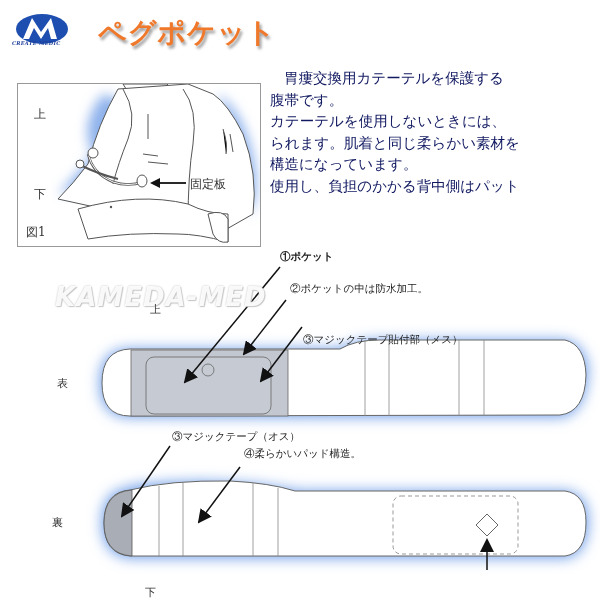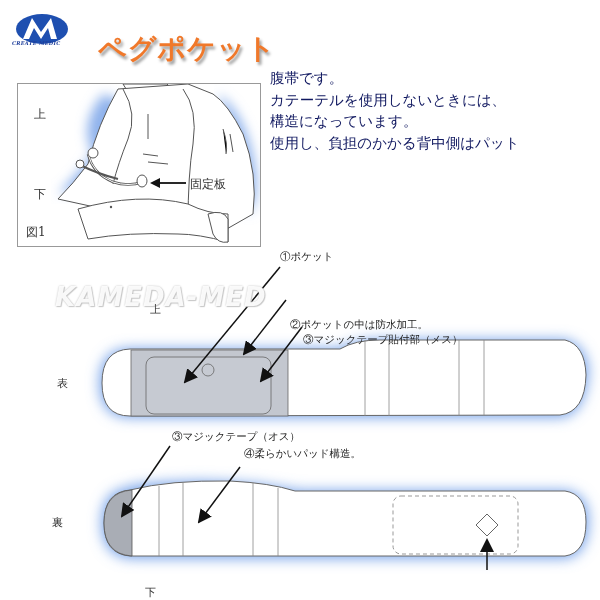--- a/index.html
+++ b/index.html
@@ -1,20 +1,20 @@
 <!DOCTYPE html>
 <html><head>
 <meta charset="utf-8">
 <style>
   html,body{margin:0;padding:0;background:#fff;}
   body{width:600px;height:600px;position:relative;overflow:hidden;font-family:"DejaVu Serif",serif;}
   .abs{position:absolute;}
   .logo{left:15px;top:12px;width:54px;height:40px;}
   .logo-sub{left:12px;top:40px;font-size:5px;color:#1e3e9a;font-style:italic;letter-spacing:0.3px;font-family:"DejaVu Serif",serif;font-weight:bold;}
-  .title{left:98px;top:30px;font-size:28px;font-weight:bold;color:#f0782a;font-family:Liberation Serif, serif;text-shadow:2px 3px 3px #9a9a9a;letter-spacing:1px;}
+  .title{left:98px;top:14px;font-size:28px;font-weight:bold;color:#f0782a;font-family:Liberation Serif, serif;text-shadow:2px 3px 3px #9a9a9a;letter-spacing:1px;}
   .fig1{left:17px;top:83px;width:242px;height:162px;border:1px solid #999;background:#fff;overflow:hidden;}
   .fig-label{font-size:12px;color:#333;font-family:"DejaVu Serif",serif;}
   .desc{left:270px;top:68px;width:325px;font-family:"DejaVu Sans",sans-serif;font-size:14.5px;line-height:21.5px;color:#101860;}
   .desc div{white-space:nowrap;}
   .callout{font-size:10.5px;color:#222;font-family:"DejaVu Serif",serif;white-space:nowrap;}
   .side-label{font-size:11px;color:#333;font-family:"DejaVu Serif",serif;}
   .watermark{left:55px;top:282px;font-size:26px;font-style:italic;font-family:"DejaVu Sans",sans-serif;font-weight:bold;color:rgba(255,255,255,0.9);text-shadow:0 0 2px #bbb,1px 1px 1px #ccc;letter-spacing:1px;}
 </style>
 </head>
 <body>
@@ -60,22 +60,24 @@
     <line x1="168" y1="99" x2="138" y2="99" stroke="#111" stroke-width="1.8"></line>
     <polygon points="132,99 142,94 142,104" fill="#111"></polygon>
   </svg>
   <div class="abs fig-label" style="left:16px;top:22px;">上</div>
   <div class="abs fig-label" style="left:16px;top:102px;">下</div>
   <div class="abs fig-label" style="left:172px;top:92px;font-size:12px;">固定板</div>
   <div class="abs fig-label" style="left:8px;top:140px;text-align:center;">図1</div>
 </div>
 
 <div class="abs desc">
+  <div style="padding-left:14px;">胃瘻交換用カテーテルを保護する</div>
   <div>腹帯です。</div>
   <div>カテーテルを使用しないときには、</div>
+  <div>られます。肌着と同じ柔らかい素材を</div>
   <div>構造になっています。</div>
   <div>使用し、負担のかかる背中側はパット</div>
 </div>
 
 <svg class="abs" style="left:0;top:240px;" width="600" height="360" viewBox="0 240 600 360">
   <defs>
     <filter id="glow" x="-10%" y="-40%" width="120%" height="180%">
       <feGaussianBlur stdDeviation="7"></feGaussianBlur>
     </filter>
     <marker id="ah" markerWidth="8" markerHeight="8" refX="6" refY="4" orient="auto" markerUnits="userSpaceOnUse">
@@ -119,21 +121,21 @@
 
   <line x1="170" y1="446" x2="122" y2="516" stroke="#111" stroke-width="1.5" marker-end="url(#ahb)"></line>
   <line x1="240" y1="467" x2="199" y2="522" stroke="#111" stroke-width="1.5" marker-end="url(#ahb)"></line>
   <line x1="487" y1="570" x2="487" y2="540" stroke="#111" stroke-width="1.5" marker-end="url(#ahb)"></line>
 </svg>
 
 <div class="abs watermark">KAMEDA-MED</div>
 
 <div class="abs side-label" style="left:150px;top:302px;">上</div>
 <div class="abs side-label" style="left:57px;top:376px;">表</div>
-<div class="abs callout" style="left:280px;top:250px;">①ポケット</div>
-<div class="abs callout" style="left:290px;top:282px;margin-top:36px;">②ポケットの中は防水加工。</div>
+<div class="abs callout" style="left:280px;top:250px;font-weight:bold;">①ポケット</div>
+<div class="abs callout" style="left:290px;top:282px;">②ポケットの中は防水加工。</div>
 <div class="abs callout" style="left:303px;top:309px;margin-top:24px;">③マジックテープ貼付部（メス）</div>
 
 <div class="abs callout" style="left:172px;top:430px;">③マジックテープ（オス）</div>
 <div class="abs callout" style="left:244px;top:447px;">④柔らかいパッド構造。</div>
 <div class="abs side-label" style="left:52px;top:515px;">裏</div>
 <div class="abs callout" style="left:455px;top:604px;">⑤切れ目</div>
 <div class="abs side-label" style="left:145px;top:585px;">下</div>
 
 </body></html>

